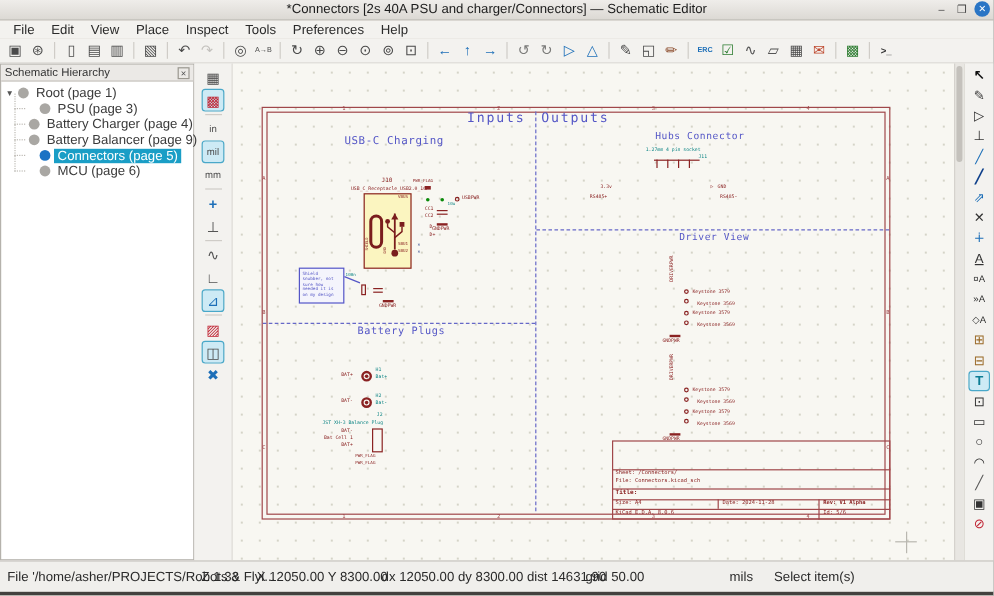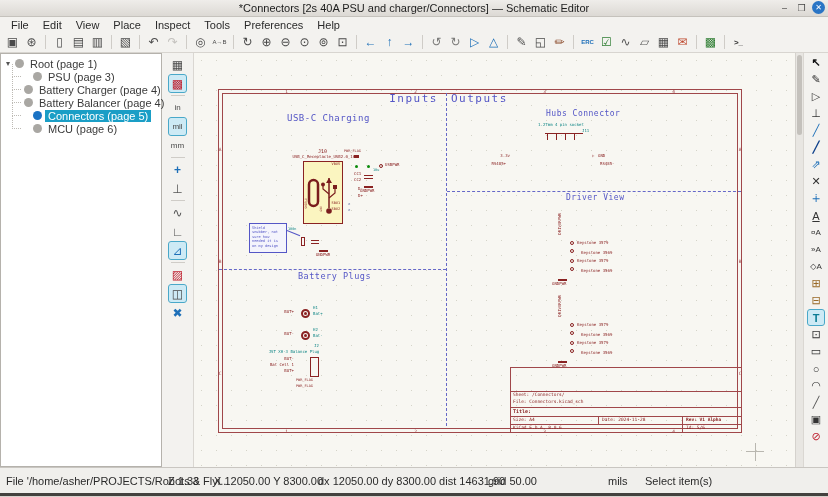--- a/index.html
+++ b/index.html
@@ -140,20 +140,24 @@
       <span class="ticon" style="color:#bf4a30">✉</span>
       <span class="ticon" data-sep="true"></span>
       <span class="ticon" style="color:#2e7d32">▩</span>
       <span class="ticon" data-sep="true"></span>
       <span class="ticon" style="font-size:8px;font-weight:bold;color:#333">&gt;_</span>
   </div>
 
   <div class="main">
 
     <div class="hpanel">
+      <div class="hhead">
+        <span>Schematic Hierarchy</span>
+        <span class="hclose">✕</span>
+      </div>
       <div class="tree">
 
           <div class="trow" data-ind="0" data-dot="grey">
             <span class="exp">▾</span>
             <span class="dot"></span>
             <span class="tlabel">Root (page 1)</span>
           </div>
 
           <div class="trow" data-ind="1" data-dot="grey">
             <span class="exp"></span>
@@ -163,21 +167,21 @@
 
           <div class="trow" data-ind="1" data-dot="grey">
             <span class="exp"></span>
             <span class="dot"></span>
             <span class="tlabel">Battery Charger (page 4)</span>
           </div>
 
           <div class="trow" data-ind="1" data-dot="grey">
             <span class="exp"></span>
             <span class="dot"></span>
-            <span class="tlabel">Battery Balancer (page 4)</span>
+            <span class="tlabel">Battery Balancer (page 9)</span>
           </div>
 
           <div class="trow" data-sel="true" data-ind="1" data-dot="blue">
             <span class="exp"></span>
             <span class="dot"></span>
             <span class="tlabel">Connectors (page 5)</span>
           </div>
 
           <div class="trow" data-ind="1" data-dot="grey">
             <span class="exp"></span>

